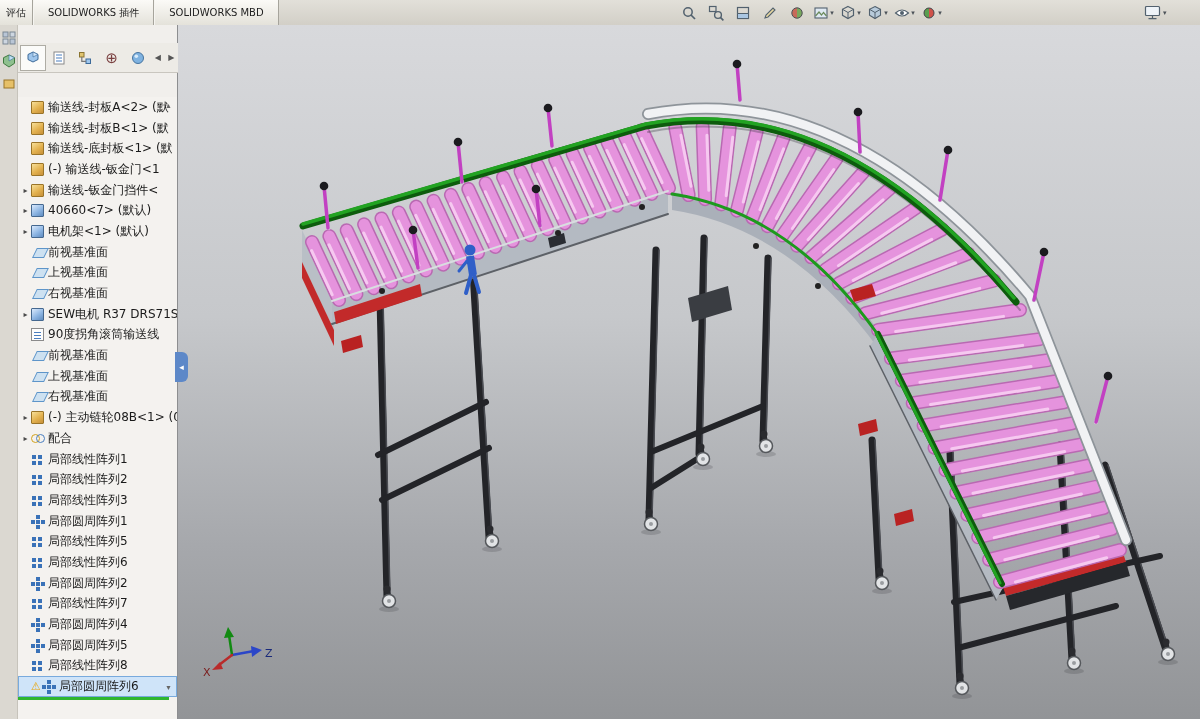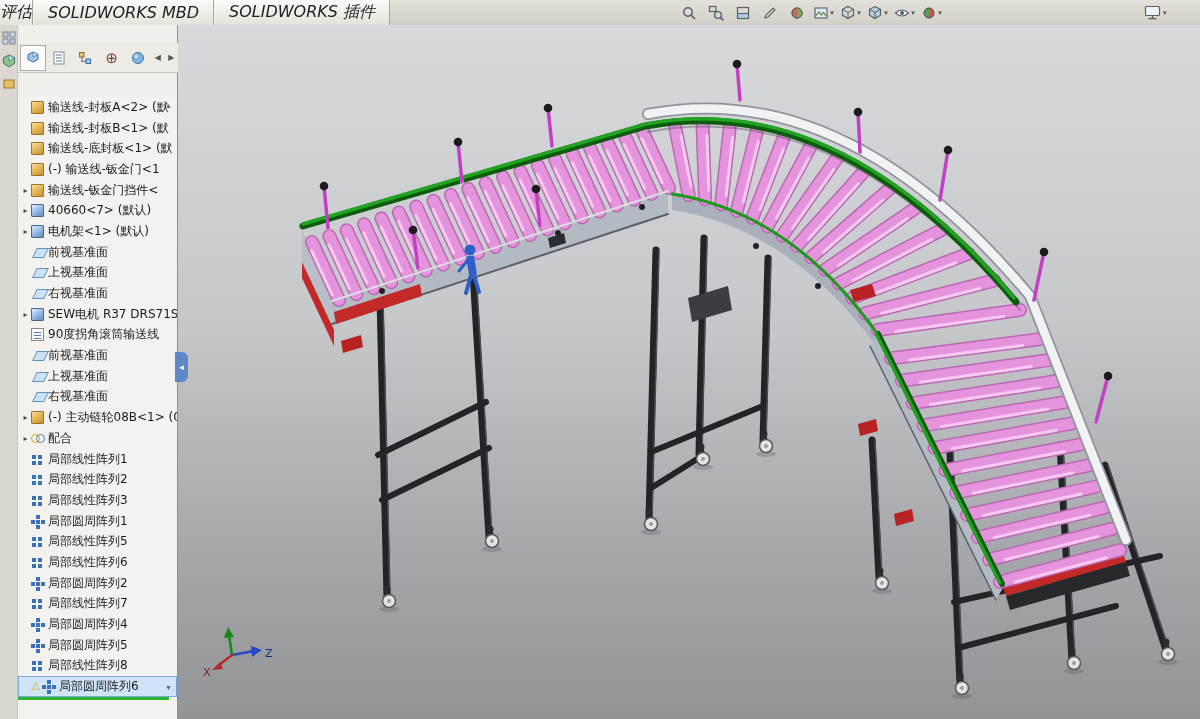--- a/index.html
+++ b/index.html
@@ -4,21 +4,21 @@
 <style>
   html,body{margin:0;padding:0;background:#888;}
   #app{position:relative;width:1200px;height:719px;overflow:hidden;
        font-family:"DejaVu Sans","Liberation Sans",sans-serif;font-size:12px;color:#1a1a1a;
        background:#cfcfcc;user-select:none;}
   
   #topbar{position:absolute;left:0;top:0;width:1200px;height:25px;
           background:linear-gradient(#e2e0d9,#d2cfc7);border-bottom:1px solid #9d9b93;display:flex;}
   .tab{height:25px;box-sizing:border-box;display:flex;align-items:center;justify-content:center;
        padding:0 14px;border-right:1px solid #a6a49c;border-left:1px solid #f6f5f1;
-       background:linear-gradient(#fbfaf7,#e4e2da);font-size:16px;color:#222;white-space:nowrap;cursor:default;font-style:italic;}
+       background:linear-gradient(#fbfaf7,#e4e2da);font-size:10px;color:#222;white-space:nowrap;cursor:default;}
   .tab.partial{width:33px;padding:0 4px;overflow:hidden;border-left:none;}
   #hud{position:absolute;left:676px;top:1px;height:23px;display:flex;align-items:center;gap:2px;}
   .hudbtn{width:25px;height:22px;border:none;background:transparent;display:flex;align-items:center;justify-content:center;gap:1px;padding:0;cursor:default;}
   .caret{font-size:7px;color:#4c5258;line-height:1;}
   #screen-btn{position:absolute;left:1138px;top:1px;height:23px;display:flex;align-items:center;gap:2px;border:none;background:transparent;}
   
   #panel{position:absolute;left:0;top:25px;width:178px;height:694px;background:#f1efec;
          border-right:1px solid #8d8e90;box-sizing:border-box;}
   #strip{position:absolute;left:0;top:0;bottom:0;width:18px;background:#dbd8d1;border-right:1px solid #c6c3bb;
          display:flex;flex-direction:column;align-items:center;padding-top:6px;gap:9px;box-sizing:border-box;}
@@ -63,24 +63,24 @@
 </head>
 <body>
 
 <div id="app">
 
   <div id="topbar">
     <div class="tab partial">
         <span>评估</span>
       </div>
     <div class="tab">
-        <span>SOLIDWORKS MBD</span>
+        <span>SOLIDWORKS 插件</span>
       </div>
     <div class="tab">
-        <span>SOLIDWORKS 插件</span>
+        <span>SOLIDWORKS MBD</span>
       </div>
 
     <div id="hud">
       <button class="hudbtn">
         <svg width="16" height="16" viewBox="0 0 16 16">
             <circle cx="7" cy="7" r="4.2" fill="none" stroke="#52616e" stroke-width="1.5"></circle>
             <path d="M10 10l4 4" stroke="#52616e" stroke-width="1.7"></path>
           </svg>
       </button>
       <button class="hudbtn">

